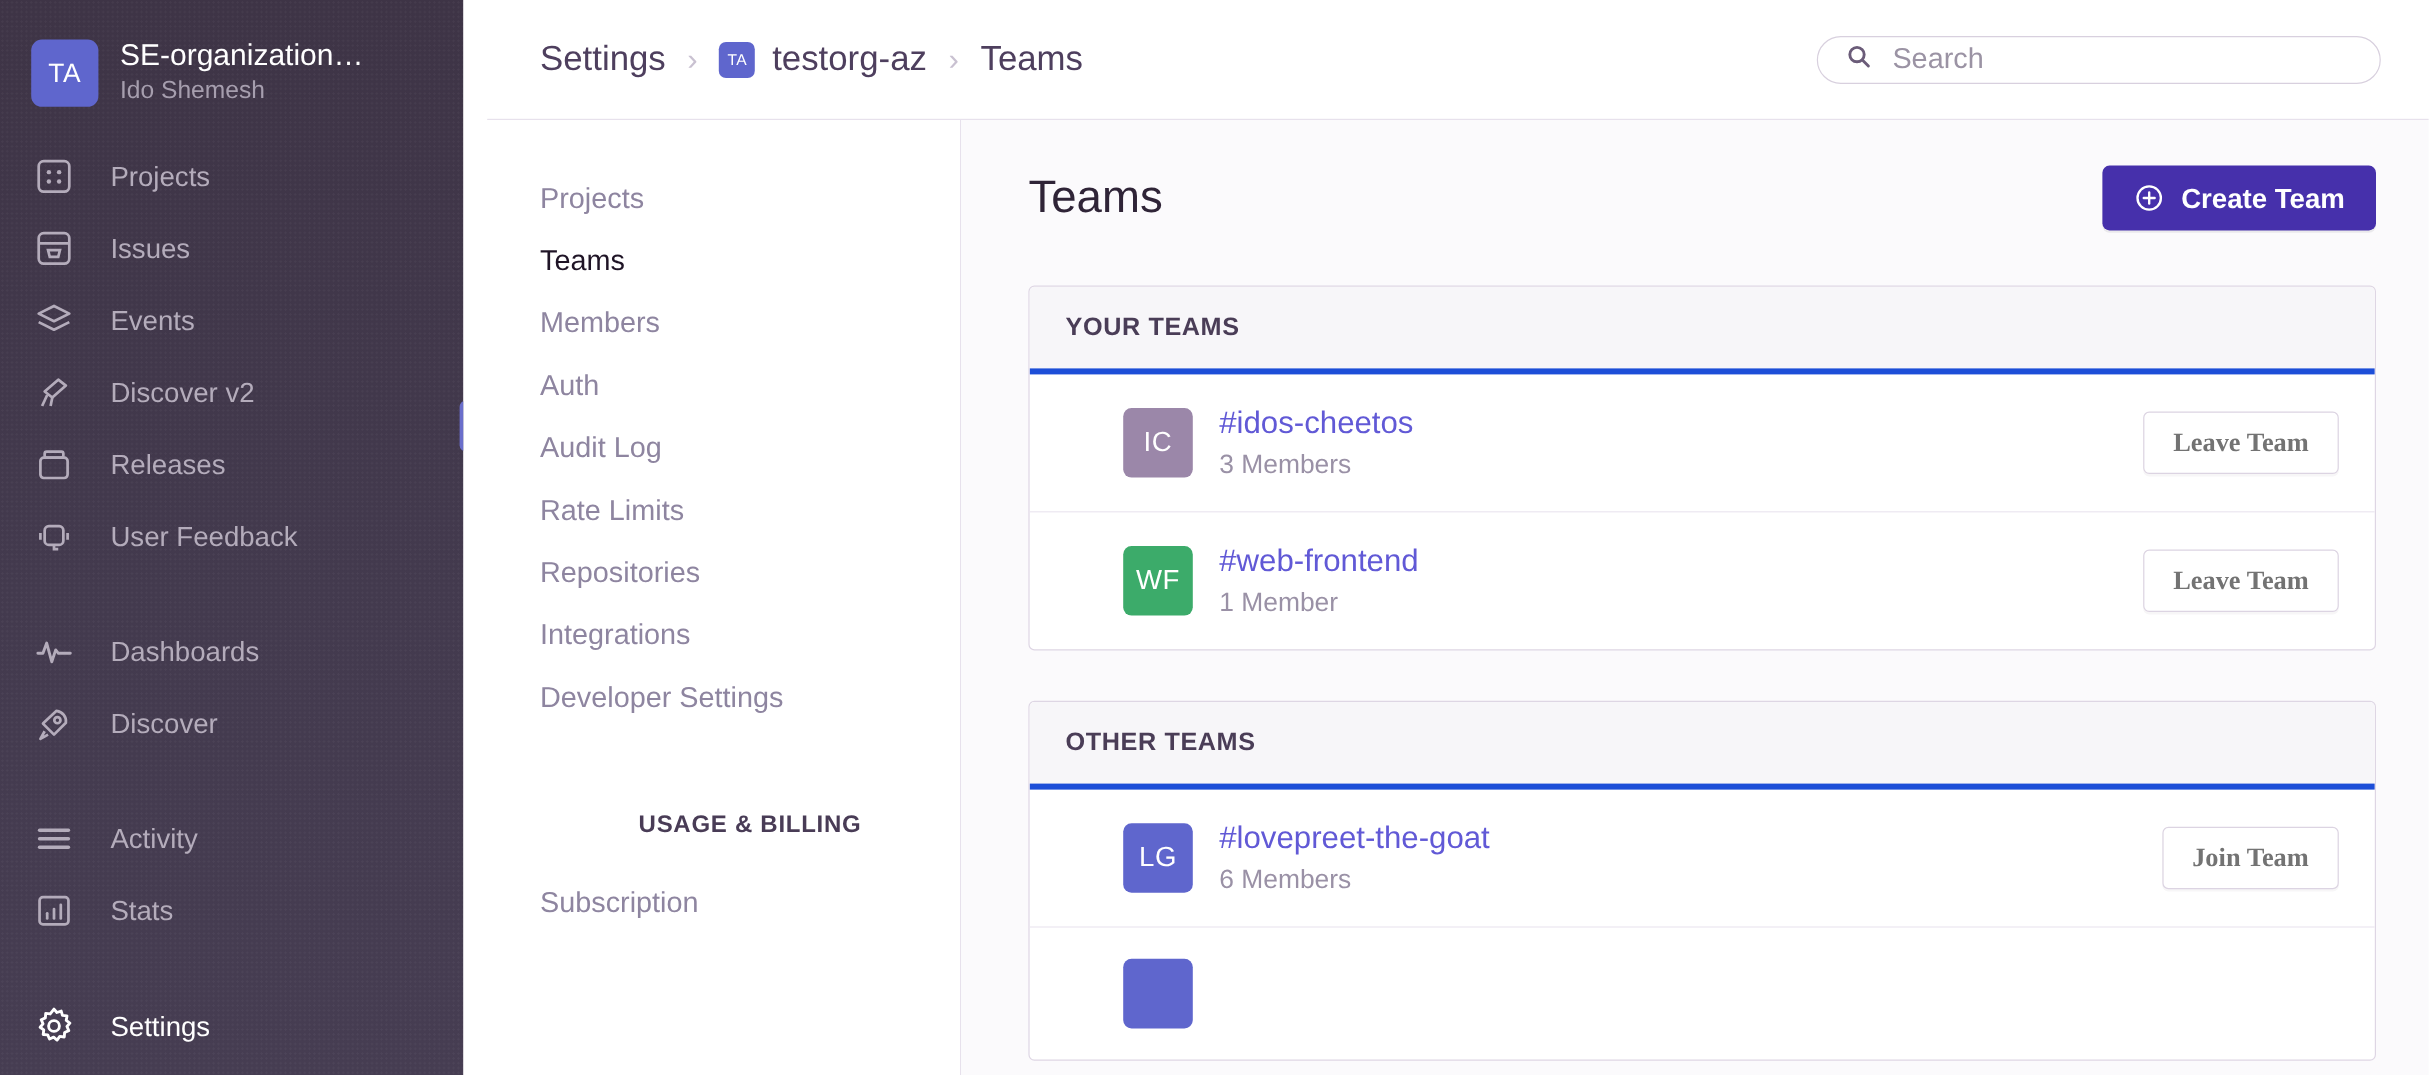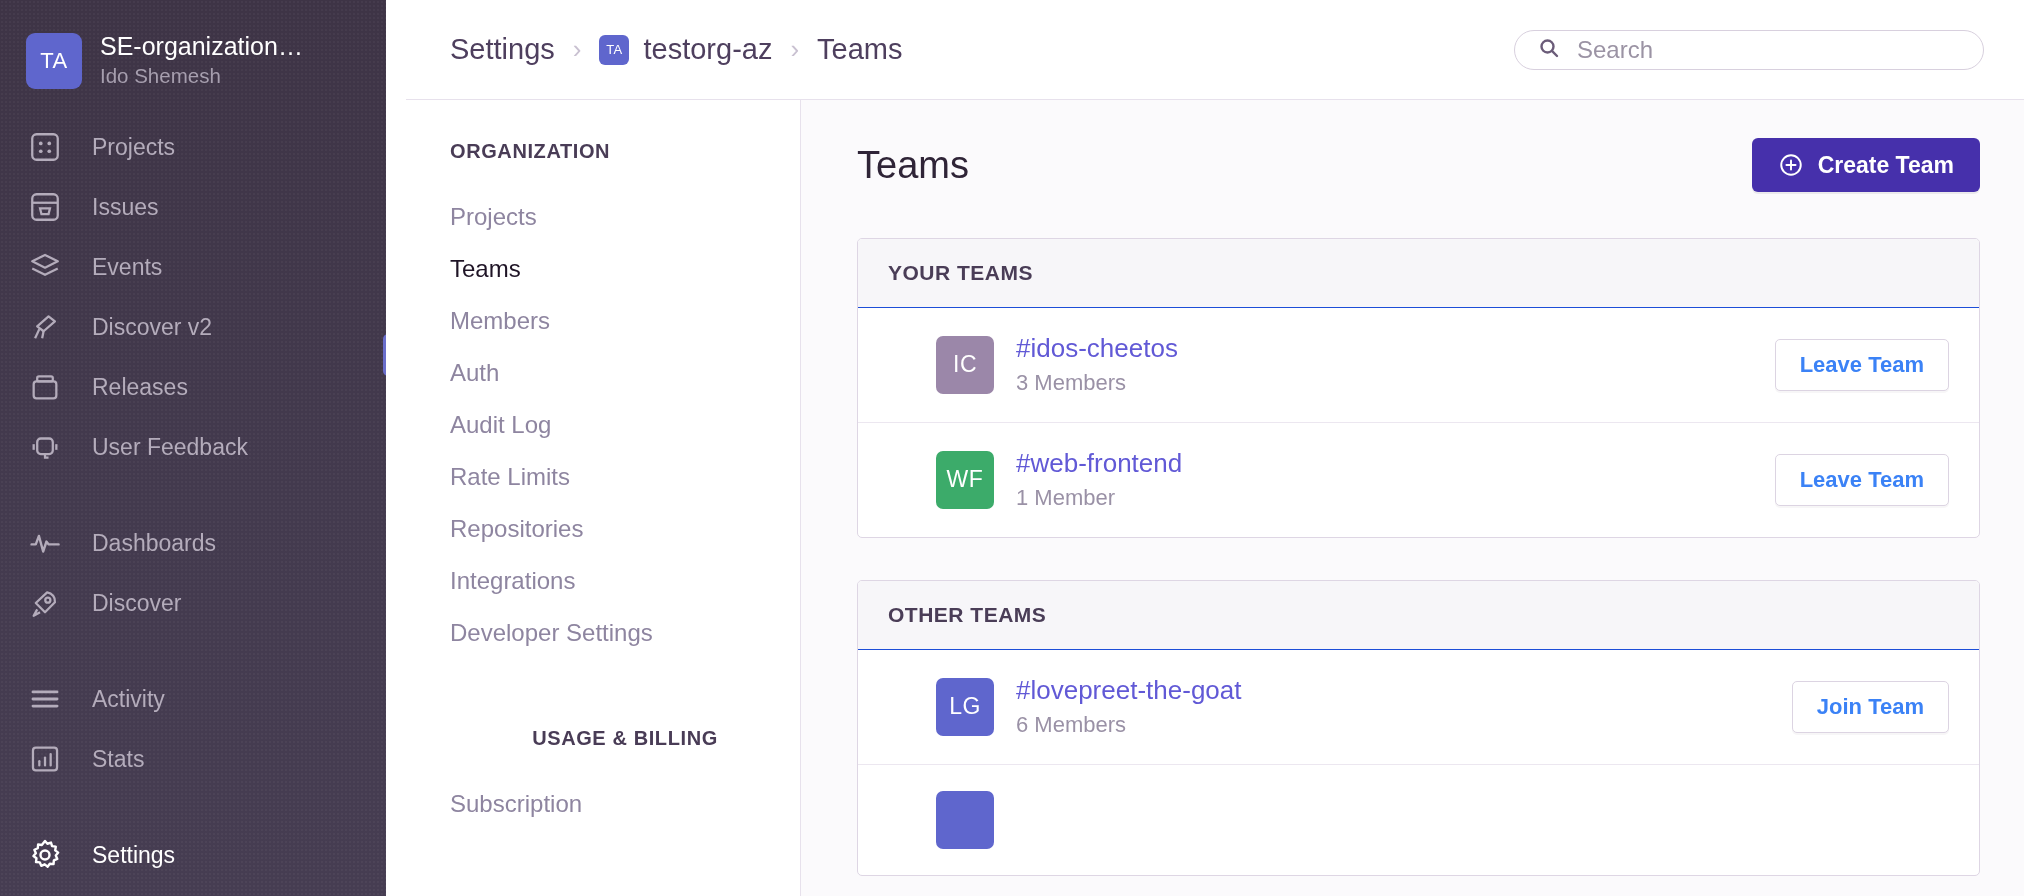--- a/index.html
+++ b/index.html
@@ -122,41 +122,41 @@
     font-weight: 700;
     box-shadow: 0 2px 0 rgba(43,34,51,.08);
   }
   .btn-primary .plus-ico { width: 26px; height: 26px; }
 
   .panel {
     border: 1px solid #ded6e4; border-radius: 5px; background: #fff;
     margin-bottom: 42px; overflow: hidden;
   }
   .panel-head {
-    background: #f7f6f9; border-bottom: 1px solid #1d4ed8;
+    background: #f7f6f9; border-bottom: 5px solid #1d4ed8;
     padding: 22px 30px; font-size: 21px; font-weight: 700;
     color: #4a3d57; letter-spacing: .5px;
   }
   .team-row {
     display: flex; align-items: center; justify-content: space-between;
     padding: 26px 30px; border-bottom: 1px solid #ece7f0;
   }
   .team-row:last-child { border-bottom: none; }
   .team-left { display: flex; align-items: center; gap: 22px; margin-left: 48px; }
   .team-avatar {
     width: 58px; height: 58px; flex: 0 0 58px; border-radius: 7px;
     display: flex; align-items: center; justify-content: center;
     color: #fff; font-size: 23px; letter-spacing: .5px;
   }
   .team-name { font-size: 26px; color: #6159d6; line-height: 1.15; }
   .team-meta { font-size: 22px; color: #9a91a6; margin-top: 6px; }
   .btn-ghost {
     border: 1px solid #dcd4e2; background: #fff; border-radius: 5px;
     height: 52px; padding: 0 24px; font-size: 22px; font-weight: 700;
-    color: #3b82f6; font-family: Liberation Sans, sans-serif; cursor: pointer;
+    color: #737373; font-family: Liberation Serif, serif; cursor: pointer;
     box-shadow: 0 2px 0 rgba(43,34,51,.04);
   }
 </style>
 </head>
 <body>
 
 <div class="app">
 
   <nav class="sidebar">
     <div class="org-head">
@@ -309,21 +309,20 @@
               <circle cx="10.5" cy="10.5" r="6"></circle>
               <path d="M15.2 15.2 20 20"></path>
             </svg></span>
         <input type="text" placeholder="Search" style="">
       </div>
     </header>
 
     <div class="body-row">
 
       <aside class="settings-nav">
-        <div class="snav-head">ORGANIZATION</div>
         <div class="snav-item">Projects</div>
         <div class="snav-item active">Teams</div>
         <div class="snav-item">Members</div>
         <div class="snav-item">Auth</div>
         <div class="snav-item">Audit Log</div>
         <div class="snav-item">Rate Limits</div>
         <div class="snav-item">Repositories</div>
         <div class="snav-item">Integrations</div>
         <div class="snav-item">Developer Settings</div>
 

